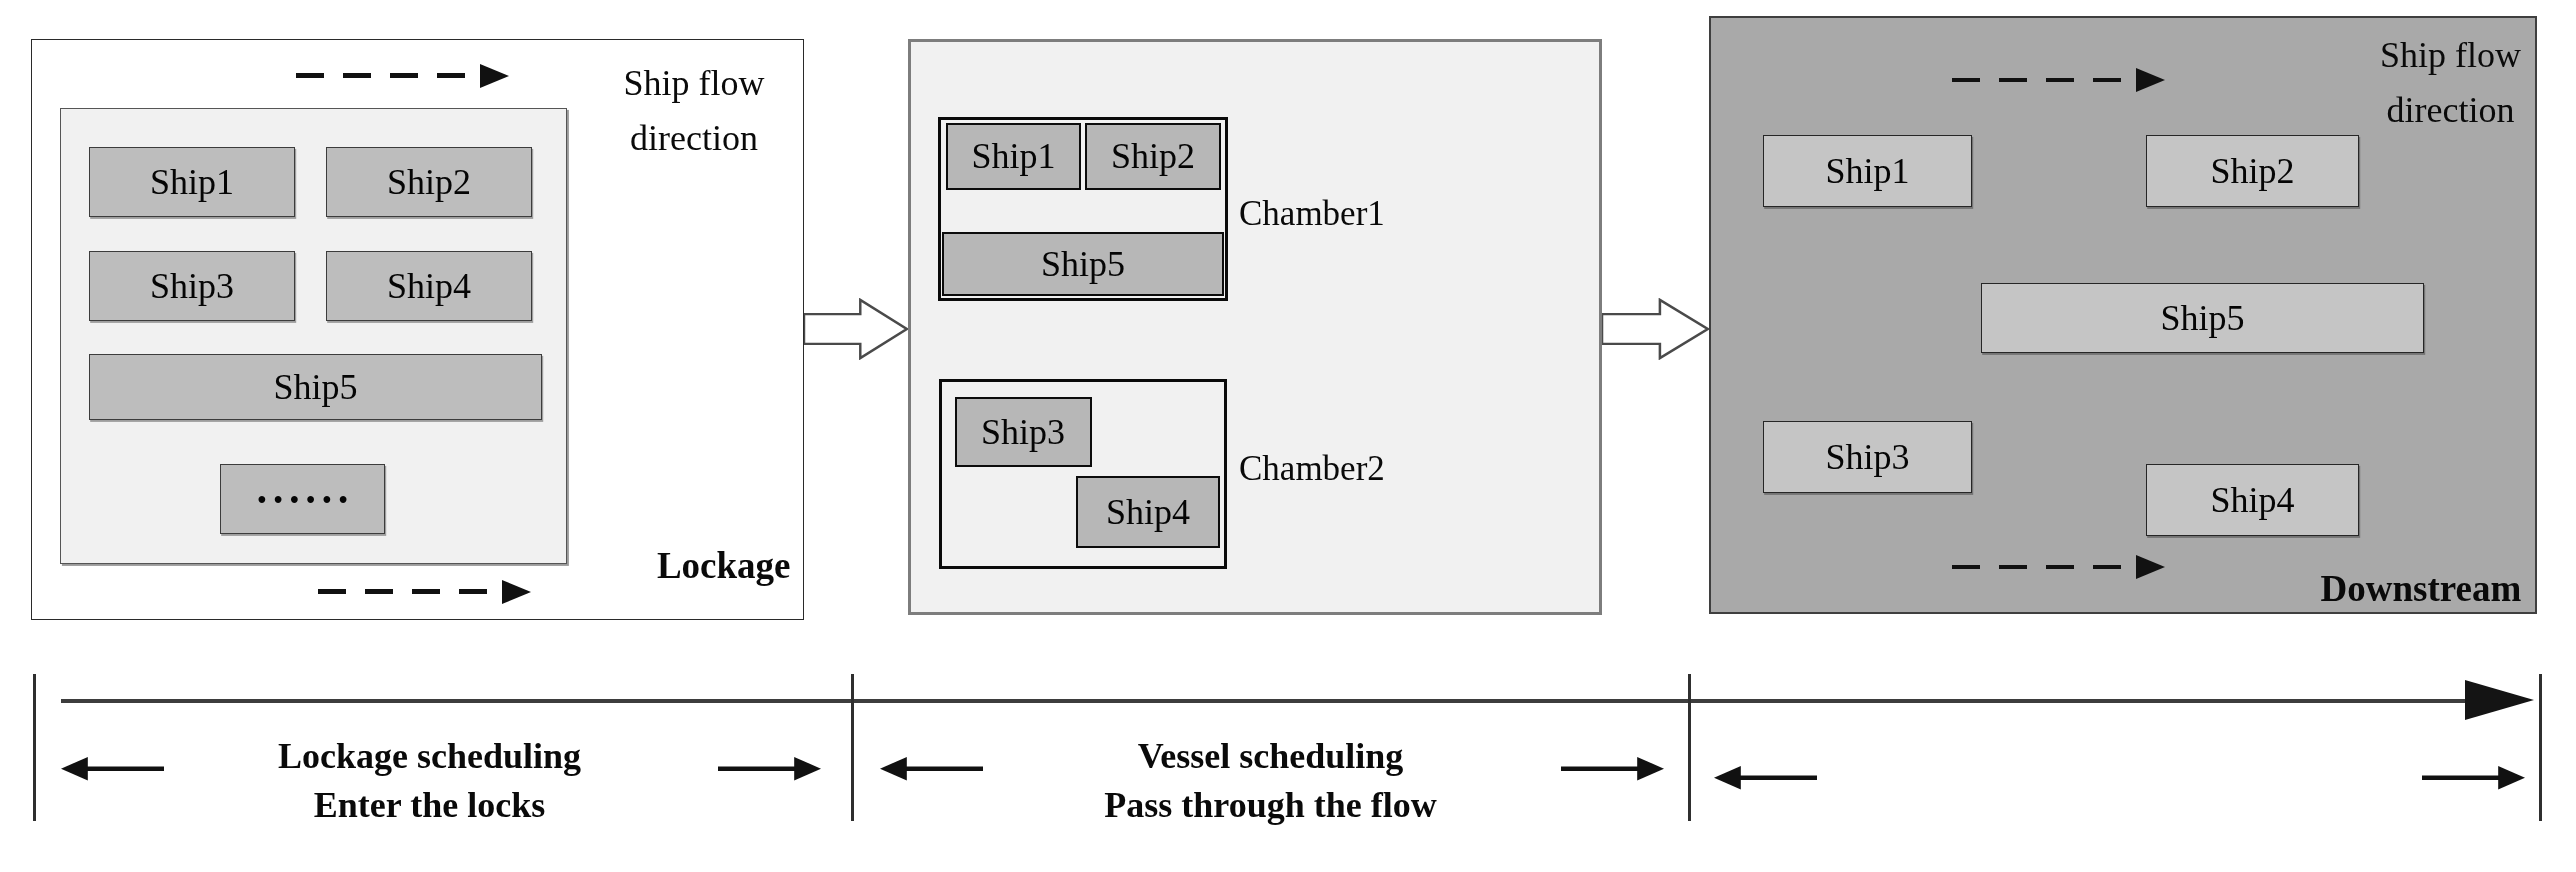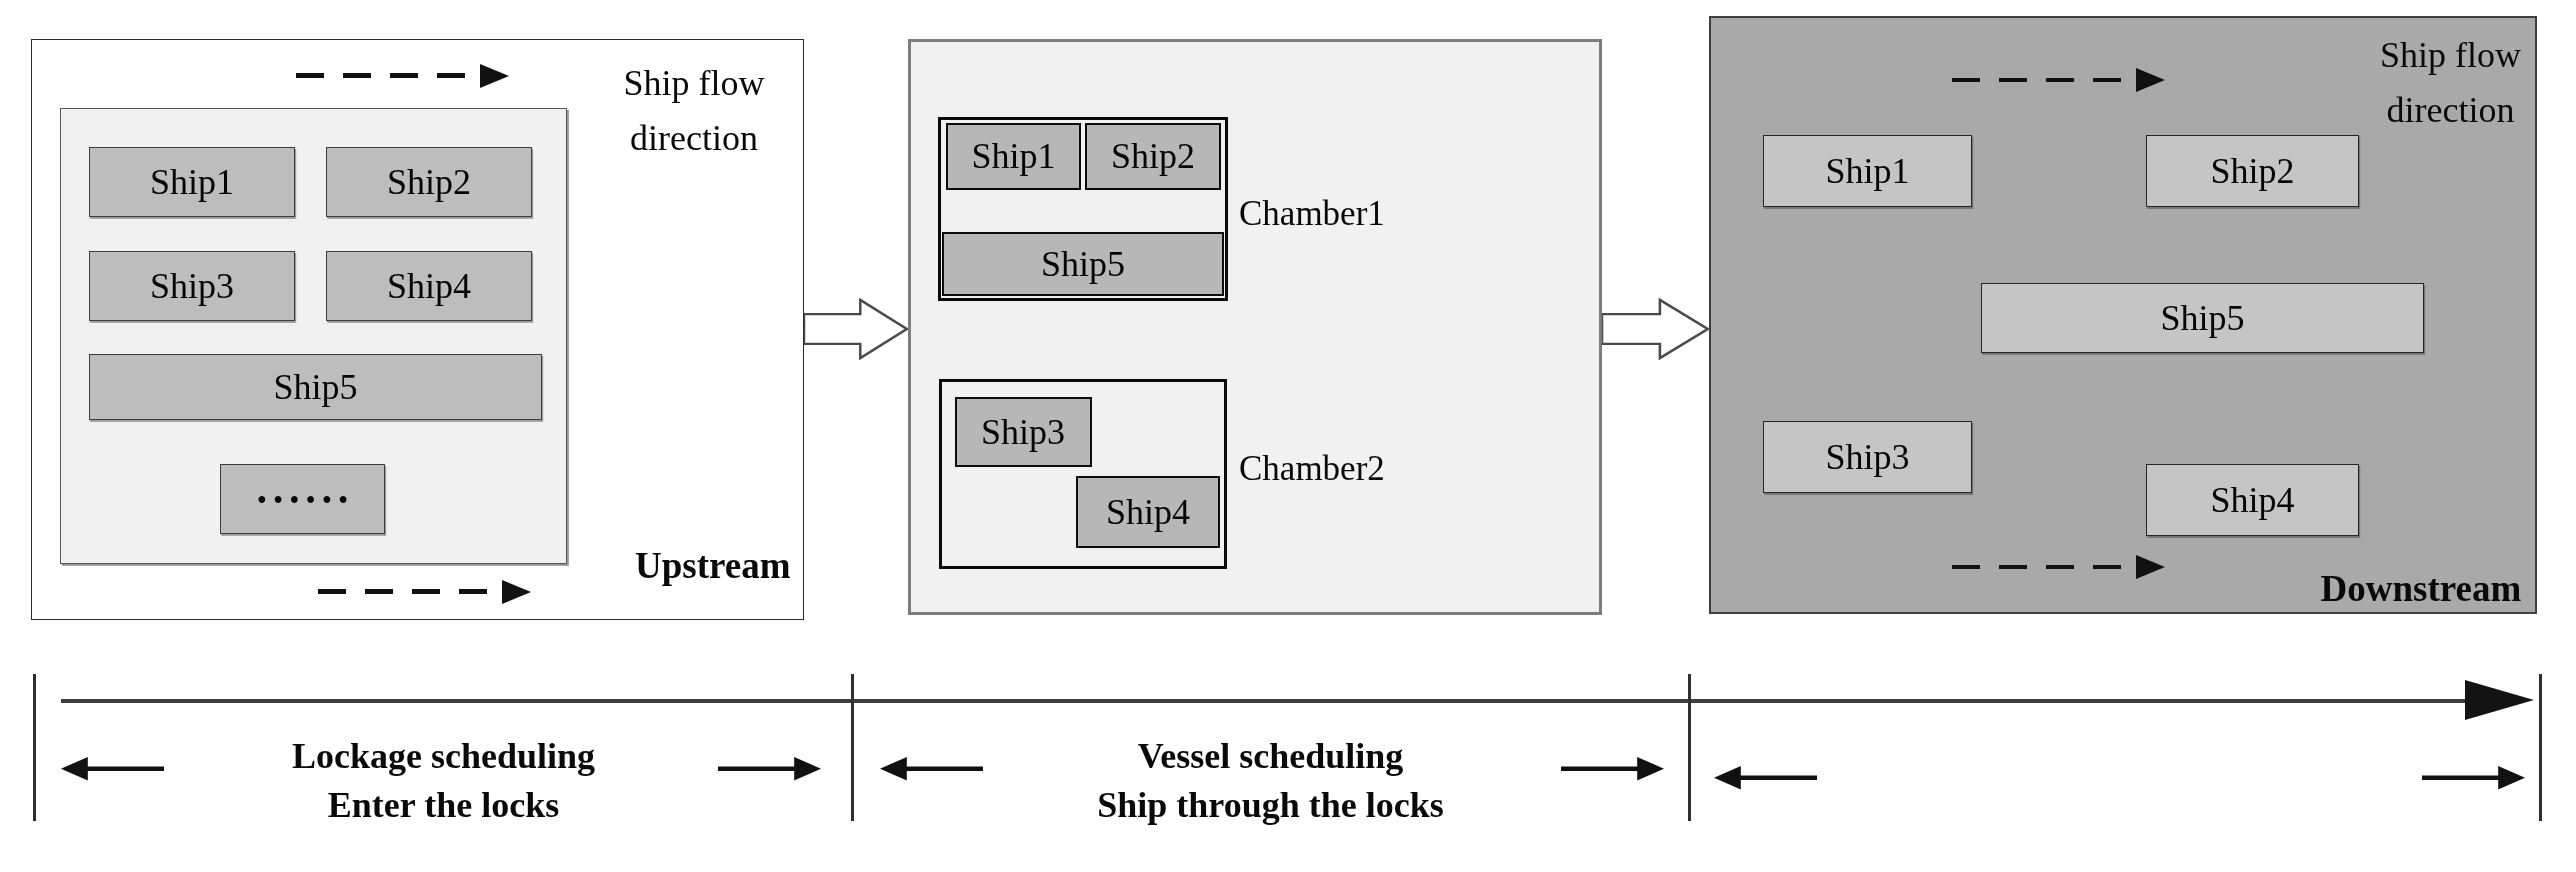--- a/index.html
+++ b/index.html
@@ -89,21 +89,21 @@
         </div>
     </div>
 
     <div class="dasharrow" style="left:286px;top:539px;">
       <i></i>
         <i></i>
         <i></i>
         <i></i>
         <b></b>
     </div>
-    <div class="region-label" style="right:12.5px;top:506px;">Upstream</div>
+    <div class="region-label" style="right:12.5px;top:506px;">Lockage</div>
   </div>
 
   <div class="blockarrow" style="left:804px;top:298px;width:104px;">
     <svg width="100%" height="100%" viewBox="0 0 170 100" preserveAspectRatio="none">
       <polygon points="0,26 92,26 92,3 168,50 92,97 92,74 0,74" fill="#ffffff" stroke="#4a4a4a" stroke-width="4"></polygon>
     </svg>
   </div>
 
   <div class="panel panel-lock">
     <div class="chamber chamber1">
@@ -182,40 +182,40 @@
   <div class="tick" style="left:851px;"></div>
   <div class="tick" style="left:1688px;"></div>
   <div class="tick" style="left:2539px;"></div>
 
   <div class="seg-arrow flip" style="left:61px;top:755px;">
     <svg width="103" height="27.5" viewBox="0 0 165 44">
         <line x1="0" y1="22" x2="128" y2="22" stroke="#111" stroke-width="7"></line>
         <polygon points="122,3 165,22 122,41" fill="#111"></polygon>
       </svg>
   </div>
-  <div class="seg-label" style="left:222px;top:732px;">
+  <div class="seg-label" style="left:208px;top:732px;">
     <div>Lockage scheduling</div>
     <div>Enter the locks</div>
   </div>
   <div class="seg-arrow" style="left:718px;top:755px;">
     <svg width="103" height="27.5" viewBox="0 0 165 44">
         <line x1="0" y1="22" x2="128" y2="22" stroke="#111" stroke-width="7"></line>
         <polygon points="122,3 165,22 122,41" fill="#111"></polygon>
       </svg>
   </div>
 
   <div class="seg-arrow flip" style="left:880px;top:755px;">
     <svg width="103" height="27.5" viewBox="0 0 165 44">
         <line x1="0" y1="22" x2="128" y2="22" stroke="#111" stroke-width="7"></line>
         <polygon points="122,3 165,22 122,41" fill="#111"></polygon>
       </svg>
   </div>
   <div class="seg-label" style="left:1049px;top:732px;">
     <div>Vessel scheduling</div>
-    <div>Ship through the locks</div>
+    <div>Pass through the flow</div>
   </div>
   <div class="seg-arrow" style="left:1561px;top:755px;">
     <svg width="103" height="27.5" viewBox="0 0 165 44">
         <line x1="0" y1="22" x2="128" y2="22" stroke="#111" stroke-width="7"></line>
         <polygon points="122,3 165,22 122,41" fill="#111"></polygon>
       </svg>
   </div>
 
   <div class="seg-arrow flip" style="left:1714px;top:764px;">
     <svg width="103" height="27.5" viewBox="0 0 165 44">

